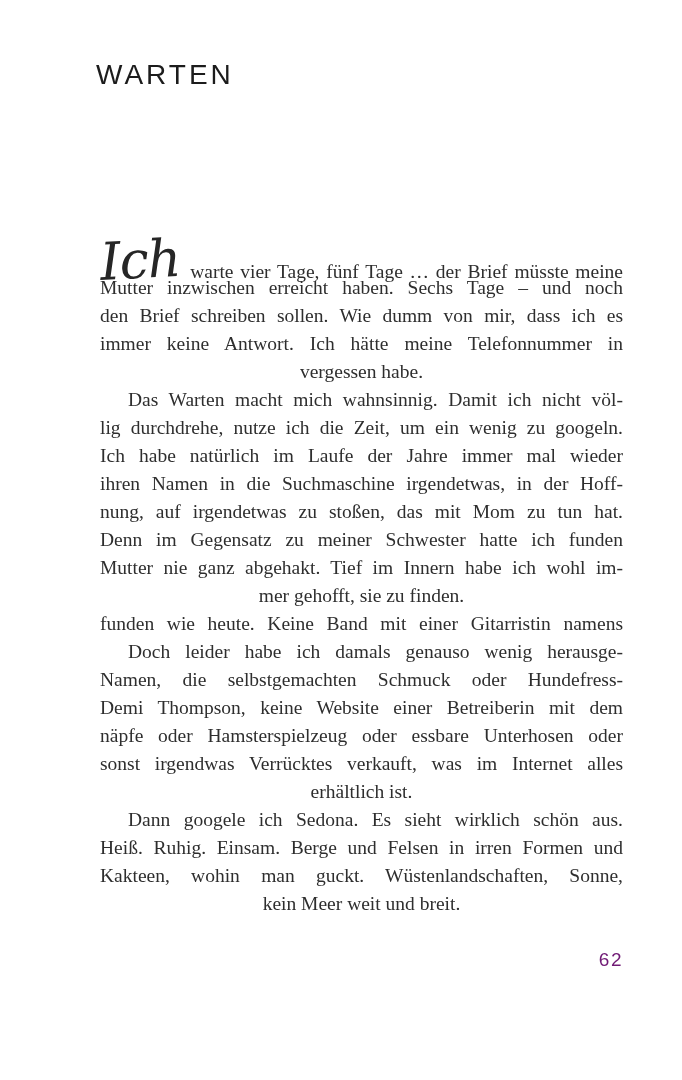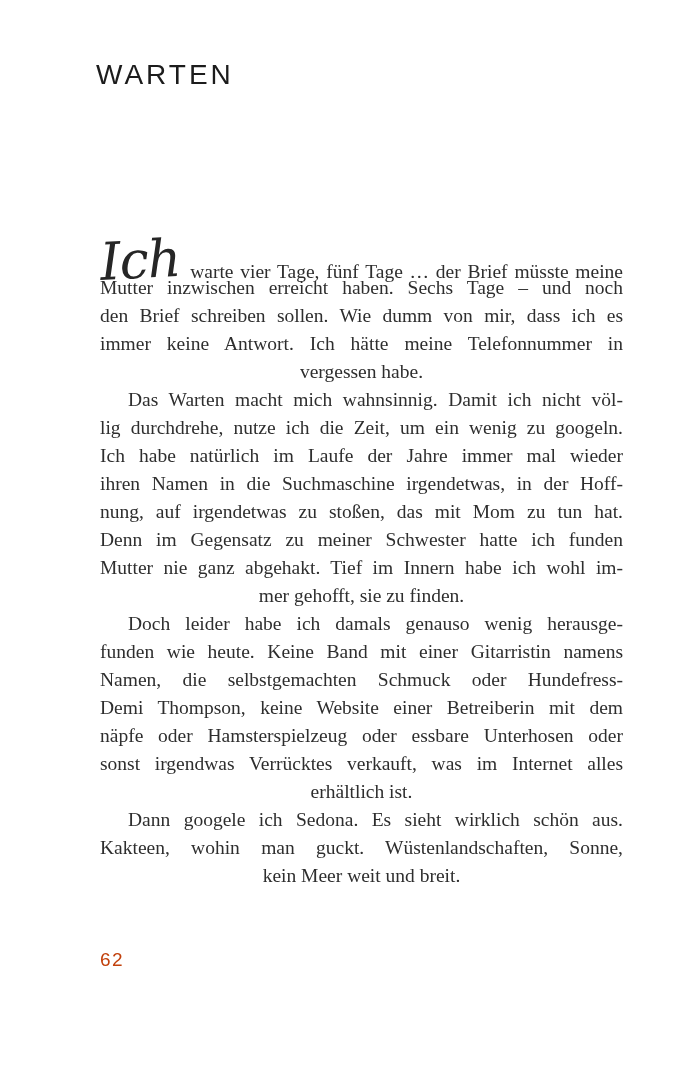--- a/index.html
+++ b/index.html
@@ -59,25 +59,25 @@
     margin-right: 10px;
     transform: rotate(-3deg);
     color: #262626;
     text-indent: 0;
   }
   .folio {
     position: absolute;
     left: 100px;
     top: 949px;
     width: 523px;
-    text-align: left;
+    text-align: right;
     font-family: "Liberation Sans", sans-serif;
     font-size: 19px;
     letter-spacing: 1.5px;
-    color: #c2410c;
+    color: #701a75;
   }
 </style>
 </head>
 <body>
 
 <div class="page">
   <h1 class="chapter-title">WARTEN</h1>
 
   <div class="textblock" id="textblock">
       <div class="line just"><span class="dropword">Ich</span>warte vier Tage, fünf Tage … der Brief müsste meine</div>
@@ -86,26 +86,27 @@
       <div class="line just">immer keine Antwort. Ich hätte meine Telefonnummer in</div>
       <div class="line">vergessen habe.</div>
       <div class="line just indent">Das Warten macht mich wahnsinnig. Damit ich nicht völ-</div>
       <div class="line just">lig durchdrehe, nutze ich die Zeit, um ein wenig zu googeln.</div>
       <div class="line just">Ich habe natürlich im Laufe der Jahre immer mal wieder</div>
       <div class="line just">ihren Namen in die Suchmaschine irgendetwas, in der Hoff-</div>
       <div class="line just">nung, auf irgendetwas zu stoßen, das mit Mom zu tun hat.</div>
       <div class="line just">Denn im Gegensatz zu meiner Schwester hatte ich funden</div>
       <div class="line just">Mutter nie ganz abgehakt. Tief im Innern habe ich wohl im-</div>
       <div class="line">mer gehofft, sie zu finden.</div>
+      <div class="line just">funden wie heute. Keine Band mit einer Gitarristin namens</div>
       <div class="line just indent">Doch leider habe ich damals genauso wenig herausge-</div>
-      <div class="line just">funden wie heute. Keine Band mit einer Gitarristin namens</div>
       <div class="line just">Namen, die selbstgemachten Schmuck oder Hundefress-</div>
       <div class="line just">Demi Thompson, keine Website einer Betreiberin mit dem</div>
       <div class="line just">näpfe oder Hamsterspielzeug oder essbare Unterhosen oder</div>
       <div class="line just">sonst irgendwas Verrücktes verkauft, was im Internet alles</div>
       <div class="line">erhältlich ist.</div>
       <div class="line just indent">Dann googele ich Sedona. Es sieht wirklich schön aus.</div>
+      <div class="line just">Heiß. Ruhig. Einsam. Berge und Felsen in irren Formen und</div>
       <div class="line just">Kakteen, wohin man guckt. Wüstenlandschaften, Sonne,</div>
       <div class="line">kein Meer weit und breit.</div>
     </div>
 
   <div class="folio">62</div>
 </div>
 
 </body></html>

